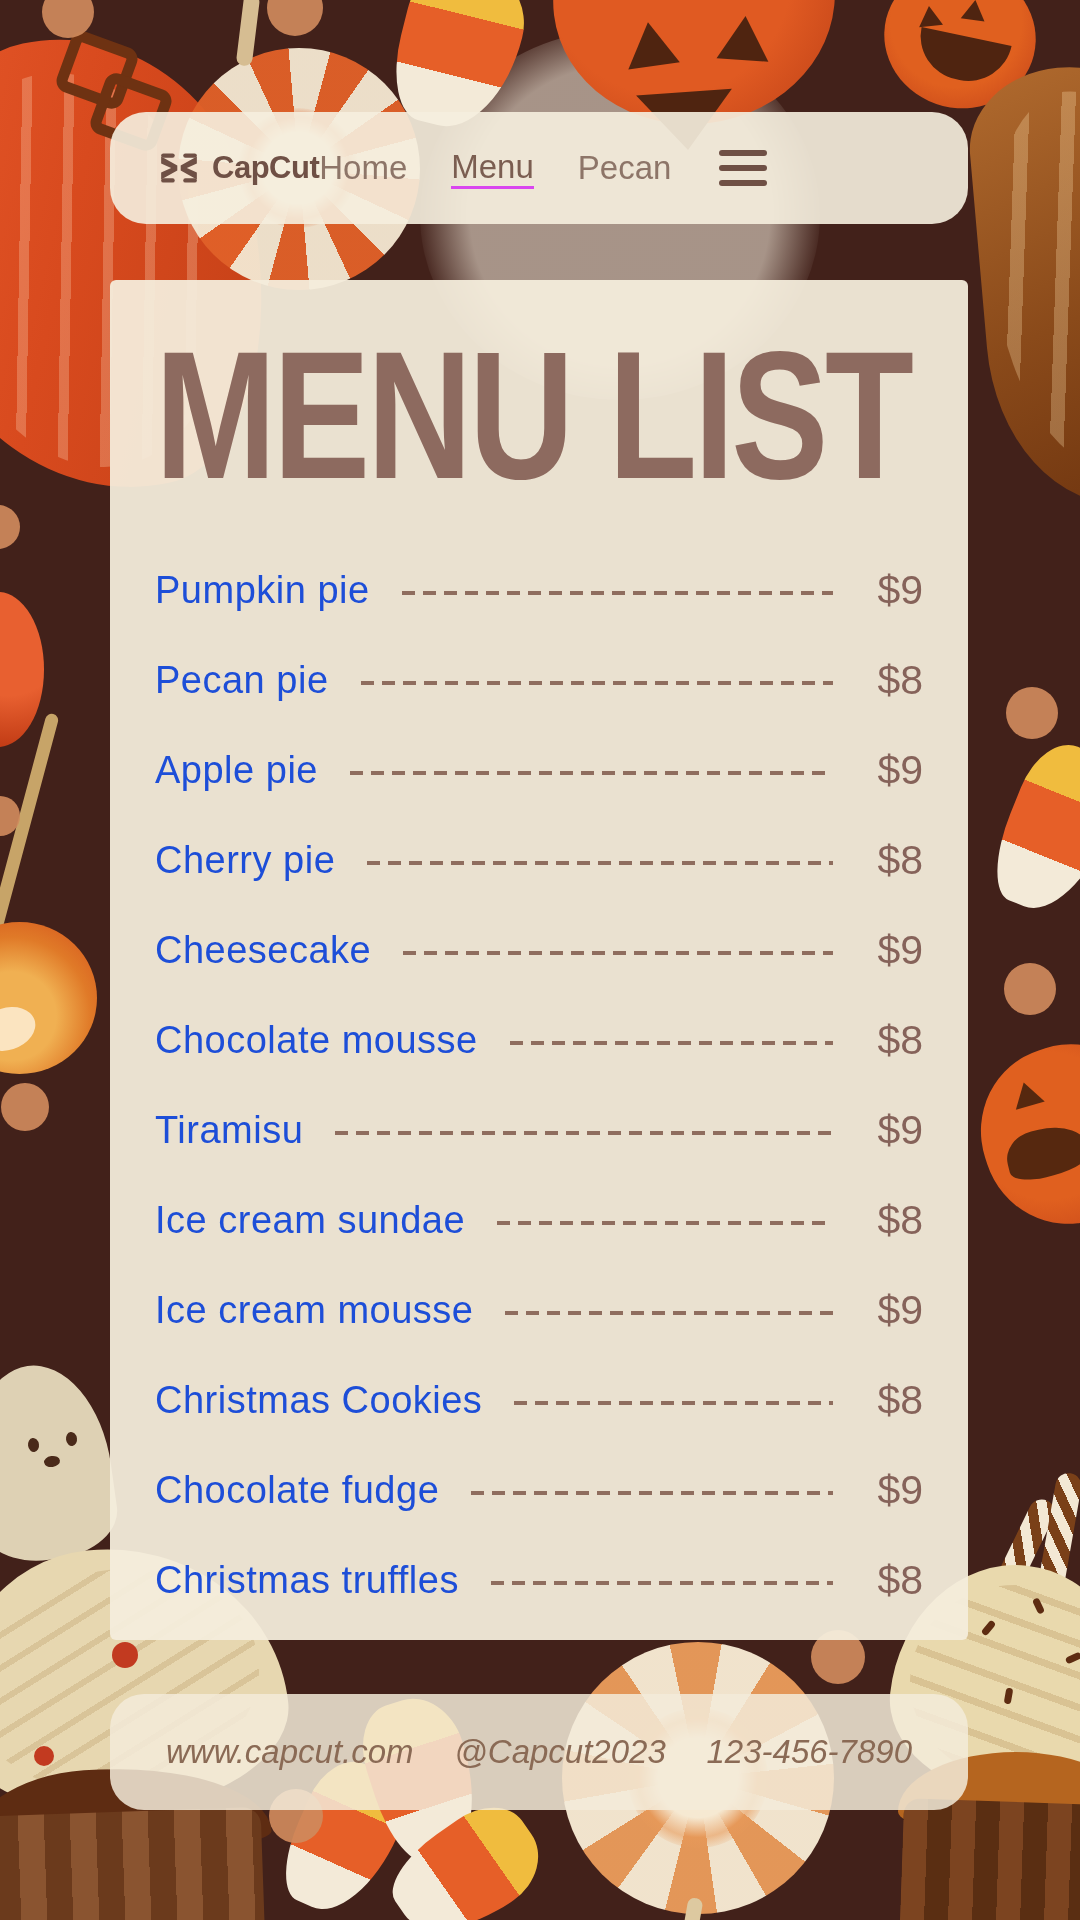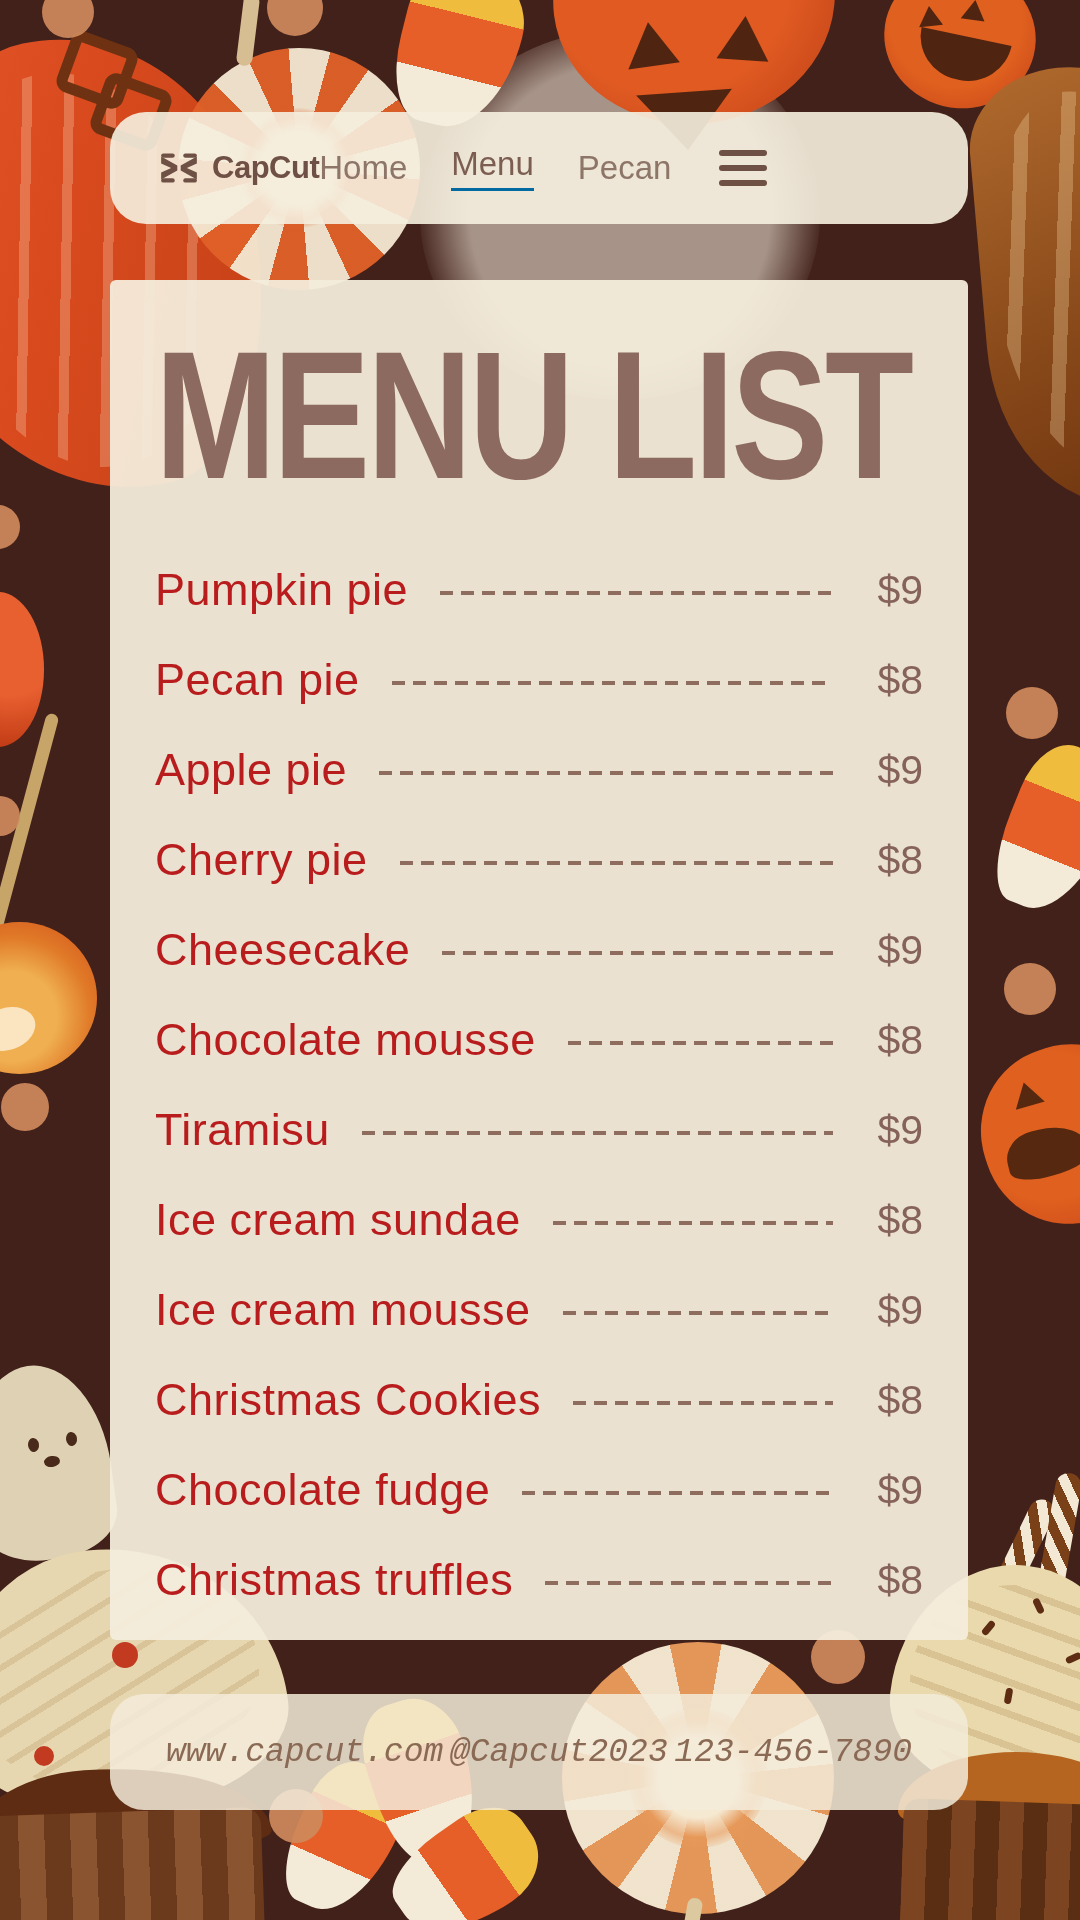--- a/index.html
+++ b/index.html
@@ -106,39 +106,39 @@
 
   
   .topbar{position:absolute;z-index:3;left:110px;top:112px;width:858px;height:112px;
     background:rgba(245,238,222,.91);border-radius:36px;
     display:flex;align-items:center;justify-content:flex-start;padding:0 48px;box-sizing:border-box;}
   .logo{display:flex;align-items:center;gap:12px;color:#6f5045;}
   .logo svg{display:block;}
   .logo-text{font-size:31px;font-weight:700;letter-spacing:-.5px;}
   .nav{display:flex;align-items:center;gap:44px;}
   .nav-link{font-size:33px;color:#8d7568;text-decoration:none;}
-  .nav-link.active{color:#7b5e51;border-bottom:3px solid #0369a1;padding-bottom:5px;}
+  .nav-link.active{color:#7b5e51;border-bottom:3px solid #d946ef;}
   .hamburger{display:flex;flex-direction:column;gap:9px;cursor:pointer;margin-left:4px;}
   .hamburger span{display:block;width:48px;height:6px;border-radius:3px;background:#6f5045;}
 
   .card{position:absolute;z-index:3;left:110px;top:280px;width:858px;height:1360px;
     background:rgba(244,237,220,.94);border-radius:6px;box-sizing:border-box;
     padding:52px 45px 0 45px;}
   .title{margin:0;color:#8d6a5f;font-size:182px;line-height:0.92;font-weight:700;
     letter-spacing:-4px;white-space:nowrap;transform:scaleX(.8);transform-origin:0 50%;}
   .menu-rows{margin-top:46px;}
   .menu-row{height:90px;display:flex;align-items:center;}
-  .item-name{font-size:45px;color:#b91c1c;letter-spacing:.5px;white-space:nowrap;}
+  .item-name{font-size:38px;color:#1d4ed8;letter-spacing:.5px;white-space:nowrap;}
   .leader{flex:1;height:4px;margin:6px 26px 0 32px;
     background:repeating-linear-gradient(90deg,#8f6d5e 0 13px,transparent 13px 21px);}
   .item-price{font-size:41px;color:#86635a;min-width:64px;text-align:right;}
 
   .footbar{position:absolute;z-index:3;left:110px;top:1694px;width:858px;height:116px;
     background:rgba(243,235,217,.85);border-radius:34px;box-sizing:border-box;
-    display:flex;align-items:center;justify-content:space-between;padding:0 56px;font-family:Liberation Mono, monospace;}
+    display:flex;align-items:center;justify-content:space-between;padding:0 56px;}
   .foot-text{font-size:33px;font-style:italic;color:#8a6a55;}
 </style>
 </head>
 <body>
 
 <div class="stage">
 
   <div class="bg">
     <div class="swirl-behind-header"></div>
 

